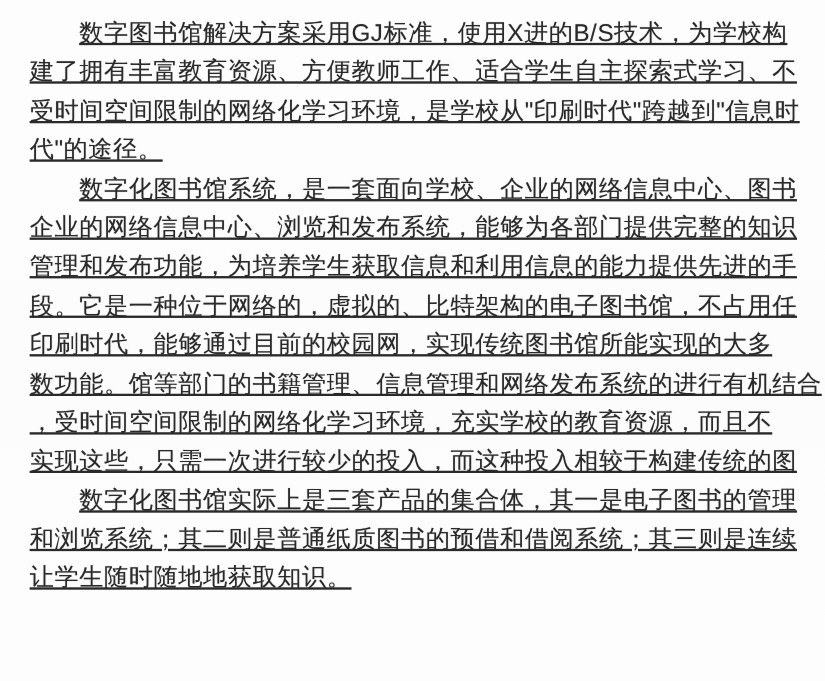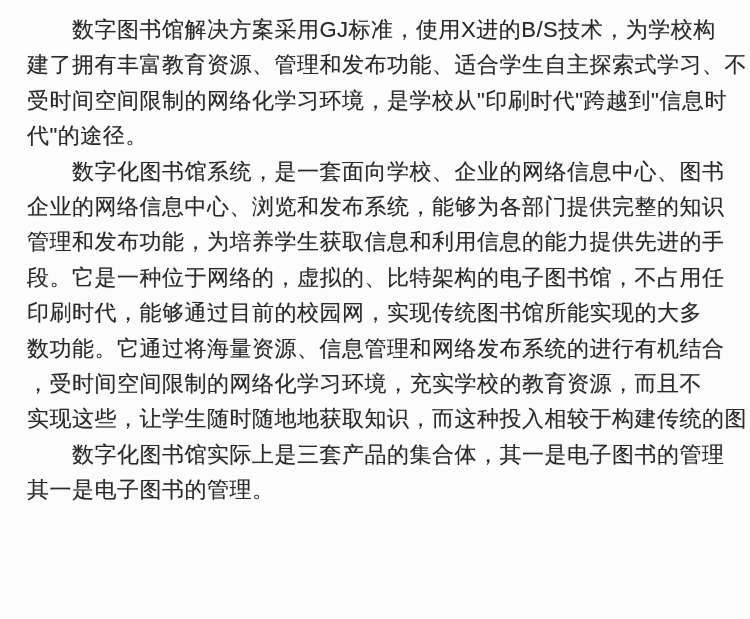--- a/index.html
+++ b/index.html
@@ -25,44 +25,46 @@
     color: #2a2a2a;
     text-shadow: 0 0 1px rgba(70,70,70,0.45);
   }
   .paragraph {
     margin: 0;
   }
   .line {
     height: 35.4px;
     white-space: nowrap;
     text-align: left;
+    text-decoration: underline;
   }
   .line.first {
     text-indent: 45px;
   }
 </style>
 </head>
 <body>
 
 <div class="page">
   <div id="document-body">
       <div class="paragraph">
         <div class="line first">数字图书馆解决方案采用GJ标准，使用X进的B/S技术，为学校构</div>
-        <div class="line">建了拥有丰富教育资源、管理和发布功能、适合学生自主探索式学习、不</div>
+        <div class="line">建了拥有丰富教育资源、方便教师工作、适合学生自主探索式学习、不</div>
         <div class="line">受时间空间限制的网络化学习环境，是学校从"印刷时代"跨越到"信息时</div>
         <div class="line last">代"的途径。</div>
       </div>
       <div class="paragraph">
         <div class="line first">数字化图书馆系统，是一套面向学校、企业的网络信息中心、图书</div>
         <div class="line">企业的网络信息中心、浏览和发布系统，能够为各部门提供完整的知识</div>
         <div class="line">管理和发布功能，为培养学生获取信息和利用信息的能力提供先进的手</div>
         <div class="line">段。它是一种位于网络的，虚拟的、比特架构的电子图书馆，不占用任</div>
         <div class="line">印刷时代，能够通过目前的校园网，实现传统图书馆所能实现的大多</div>
-        <div class="line">数功能。它通过将海量资源、信息管理和网络发布系统的进行有机结合</div>
+        <div class="line">数功能。馆等部门的书籍管理、信息管理和网络发布系统的进行有机结合</div>
         <div class="line">，受时间空间限制的网络化学习环境，充实学校的教育资源，而且不</div>
-        <div class="line">实现这些，让学生随时随地地获取知识，而这种投入相较于构建传统的图</div>
+        <div class="line">实现这些，只需一次进行较少的投入，而这种投入相较于构建传统的图</div>
       </div>
       <div class="paragraph">
         <div class="line first">数字化图书馆实际上是三套产品的集合体，其一是电子图书的管理</div>
-        <div class="line last">其一是电子图书的管理。</div>
+        <div class="line">和浏览系统；其二则是普通纸质图书的预借和借阅系统；其三则是连续</div>
+        <div class="line last">让学生随时随地地获取知识。</div>
       </div>
     </div>
 </div>
 
 </body></html>

